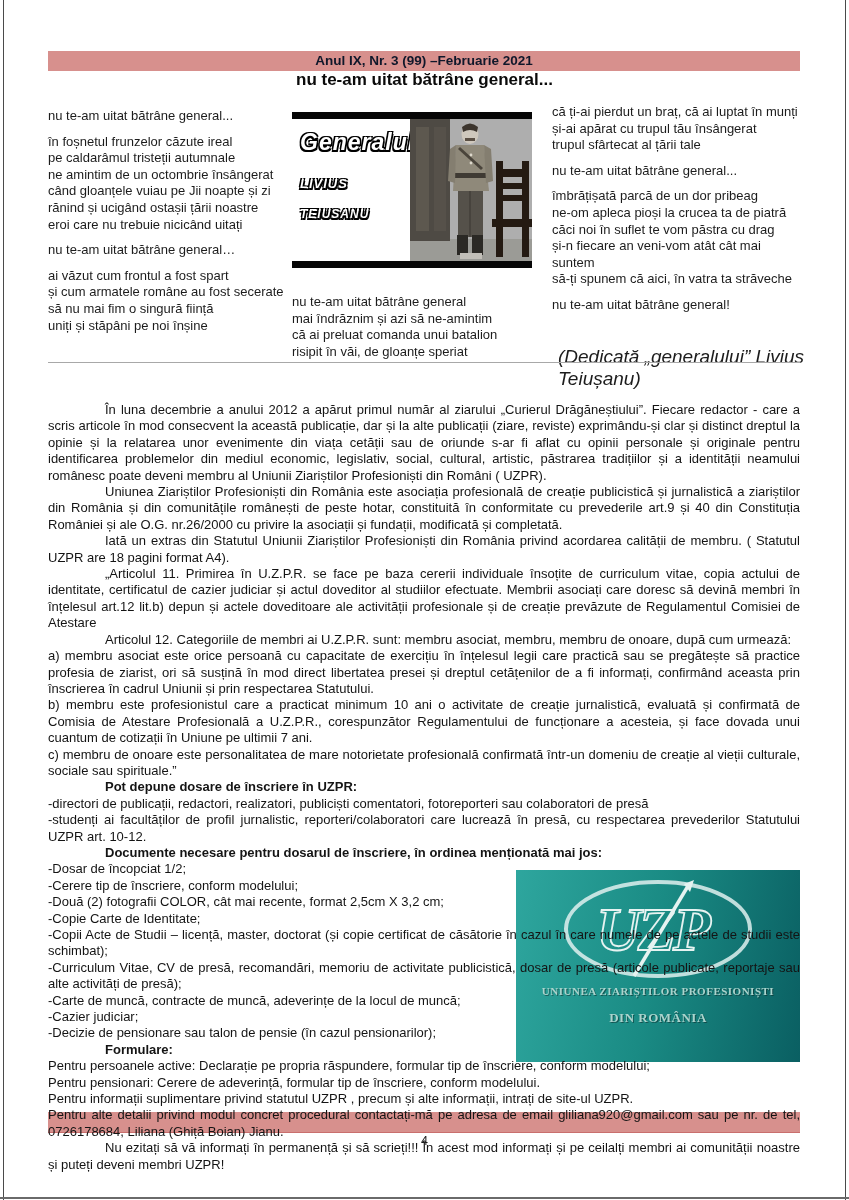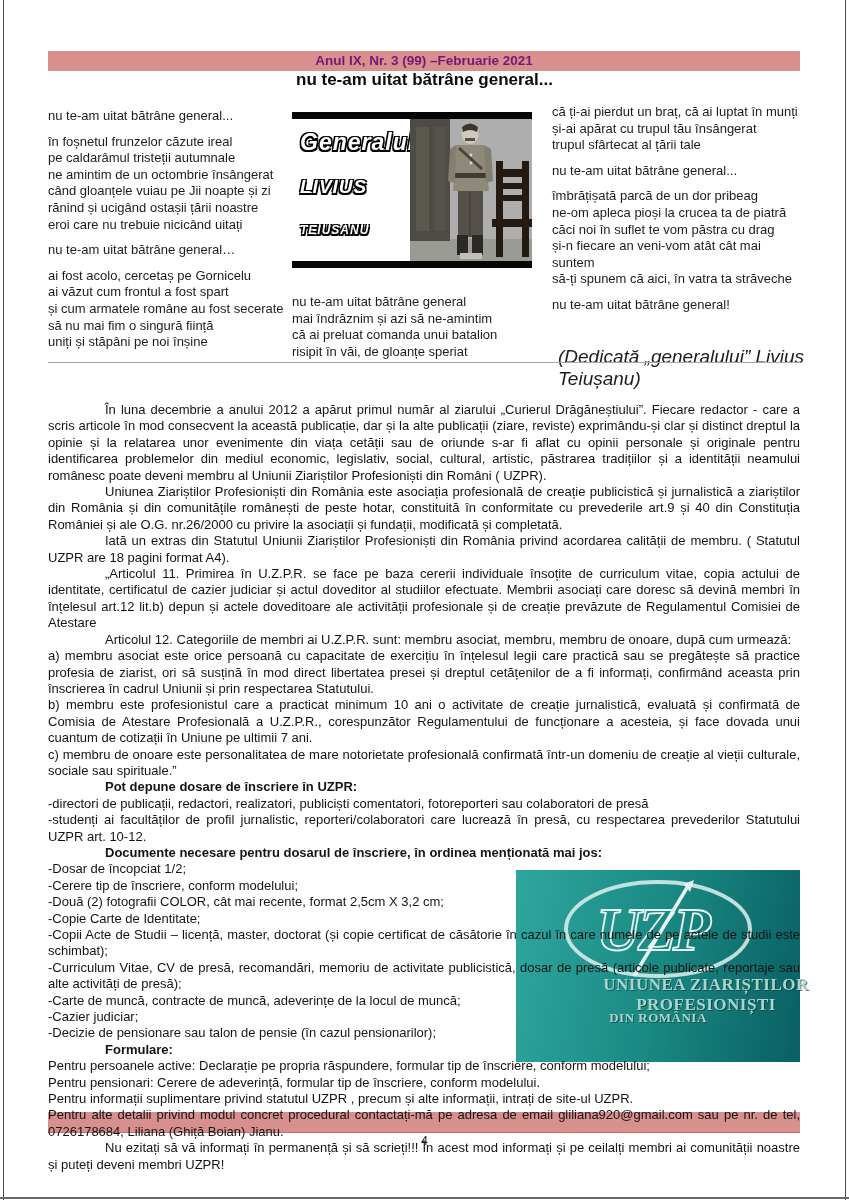--- a/index.html
+++ b/index.html
@@ -3,21 +3,21 @@
 <meta charset="utf-8">
 <style>
   html,body{margin:0;padding:0;background:#fff;}
   .page{position:relative;width:849px;height:1200px;background:#ffffff;overflow:hidden;
         font-family:"Liberation Sans",sans-serif;color:#111;}
   .edge-left{position:absolute;left:3px;top:0;width:1px;height:1200px;background:#4a4a4a;}
   .edge-right{position:absolute;left:845px;top:0;width:1px;height:1200px;background:#4a4a4a;}
   .edge-bottom{position:absolute;left:0;top:1197px;width:849px;height:2px;background:#6a6a6a;}
 
   .banner{position:absolute;left:48px;width:752px;height:20px;background:#d7908d;}
-  .banner-top{top:51px;text-align:center;font-weight:bold;font-size:13.5px;line-height:20px;color:#701a75;}
+  .banner-top{top:51px;text-align:center;font-weight:bold;font-size:13.5px;line-height:20px;color:#0f172a;}
   .banner-bottom{top:1112px;border-bottom:1px solid #c96f6d;}
 
   .poem-title{position:absolute;left:0;top:70px;width:849px;text-align:center;
               font-weight:bold;font-size:17px;color:#0a0a0a;}
 
   .poem-col{position:absolute;font-size:13px;line-height:16.6px;color:#1c1c1c;}
   .poem-line{min-height:9px;}
   .col-left{left:48px;top:108px;width:250px;}
   .col-mid-text{left:292px;top:294px;width:252px;}
   .col-right{left:552px;top:104px;width:256px;}
@@ -26,21 +26,21 @@
   
   .photo-block{position:absolute;left:292px;top:112px;width:240px;height:156px;background:#fff;}
   .bar{position:absolute;left:0;right:0;height:7px;background:#060606;}
   .bar-top{top:0;}
   .bar-bottom{bottom:0;}
   .photo-inner{position:absolute;top:7px;bottom:7px;left:0;right:0;}
   .caption-words{position:absolute;left:8px;top:10px;width:112px;}
   .cap-word{font-style:italic;font-weight:bold;color:#fff;letter-spacing:1px;
     text-shadow:-1.5px -1.5px 0 #000,1.5px -1.5px 0 #000,-1.5px 1.5px 0 #000,1.5px 1.5px 0 #000,0 2px 0 #000;}
   .cap-word:nth-of-type(1){font-size:23px;margin-bottom:20px;}
-  .cap-word:nth-of-type(2){font-size:19px;margin-bottom:25px;}
+  .cap-word:nth-of-type(2){font-size:13px;margin-bottom:16px;}
   .cap-word:nth-of-type(3){font-size:12px;}
   .officer-photo{position:absolute;right:0;top:0;width:122px;height:142px;}
 
   .poem-divider{position:absolute;left:48px;top:362px;width:752px;height:1px;background:#a8a8a8;}
 
   .article-heading{position:absolute;left:0;top:367px;width:849px;margin:0;text-align:center;
                    font-weight:bold;font-size:16.5px;color:#0a0a0a;}
 
   .article{position:absolute;left:48px;top:402px;width:752px;z-index:2;
            font-size:13px;line-height:16.4px;text-align:justify;color:#141414;}
@@ -49,21 +49,21 @@
   .indent-bold{text-indent:57px;font-weight:bold;text-align:left;}
   .signature{text-align:right;font-weight:bold;}
 
   
   .uzp-box{position:absolute;left:516px;top:870px;width:284px;height:192px;z-index:1;
            background:linear-gradient(100deg,#2ea69e 0%,#1a8b84 48%,#0a5f62 100%);}
   .uzp-emblem{position:absolute;left:0;top:4px;width:284px;height:110px;}
   .uzp-cap{position:absolute;left:0;width:284px;text-align:center;
            font-family:"Liberation Serif",serif;font-weight:bold;color:#abd4cd;
            letter-spacing:0.5px;text-shadow:1px 1px 0 rgba(15,45,45,0.6);}
-  .uzp-cap1{top:105px;font-size:17px;padding-left:48px;}
+  .uzp-cap1{top:115px;font-size:11px;}
   .uzp-cap2{top:140px;font-size:13px;}
 
   .page-number{position:absolute;left:0;top:1134px;width:849px;text-align:center;
                font-size:12.5px;color:#222;}
 </style>
 </head>
 <body>
 
 <div class="page">
 
@@ -81,21 +81,20 @@
       <div class="poem-line"></div>
       <div class="poem-line">în foșnetul frunzelor căzute ireal</div>
       <div class="poem-line">pe caldarâmul tristeții autumnale</div>
       <div class="poem-line">ne amintim de un octombrie însângerat</div>
       <div class="poem-line">când gloanțele vuiau pe Jii noapte și zi</div>
       <div class="poem-line">rănind și ucigând ostașii țării noastre</div>
       <div class="poem-line">eroi care nu trebuie nicicând uitați</div>
       <div class="poem-line"></div>
       <div class="poem-line">nu te-am uitat bătrâne general…</div>
       <div class="poem-line"></div>
-      <div class="poem-line">ai fost acolo, cercetaș pe Gornicelu</div>
       <div class="poem-line">ai văzut cum frontul a fost spart</div>
       <div class="poem-line">și cum armatele române au fost secerate</div>
       <div class="poem-line">să nu mai fim o singură ființă</div>
       <div class="poem-line">uniți și stăpâni pe noi înșine</div>
     </div>
 
   <div class="photo-block">
     <div class="bar bar-top"></div>
     <div class="photo-inner">
       <div class="caption-words">

